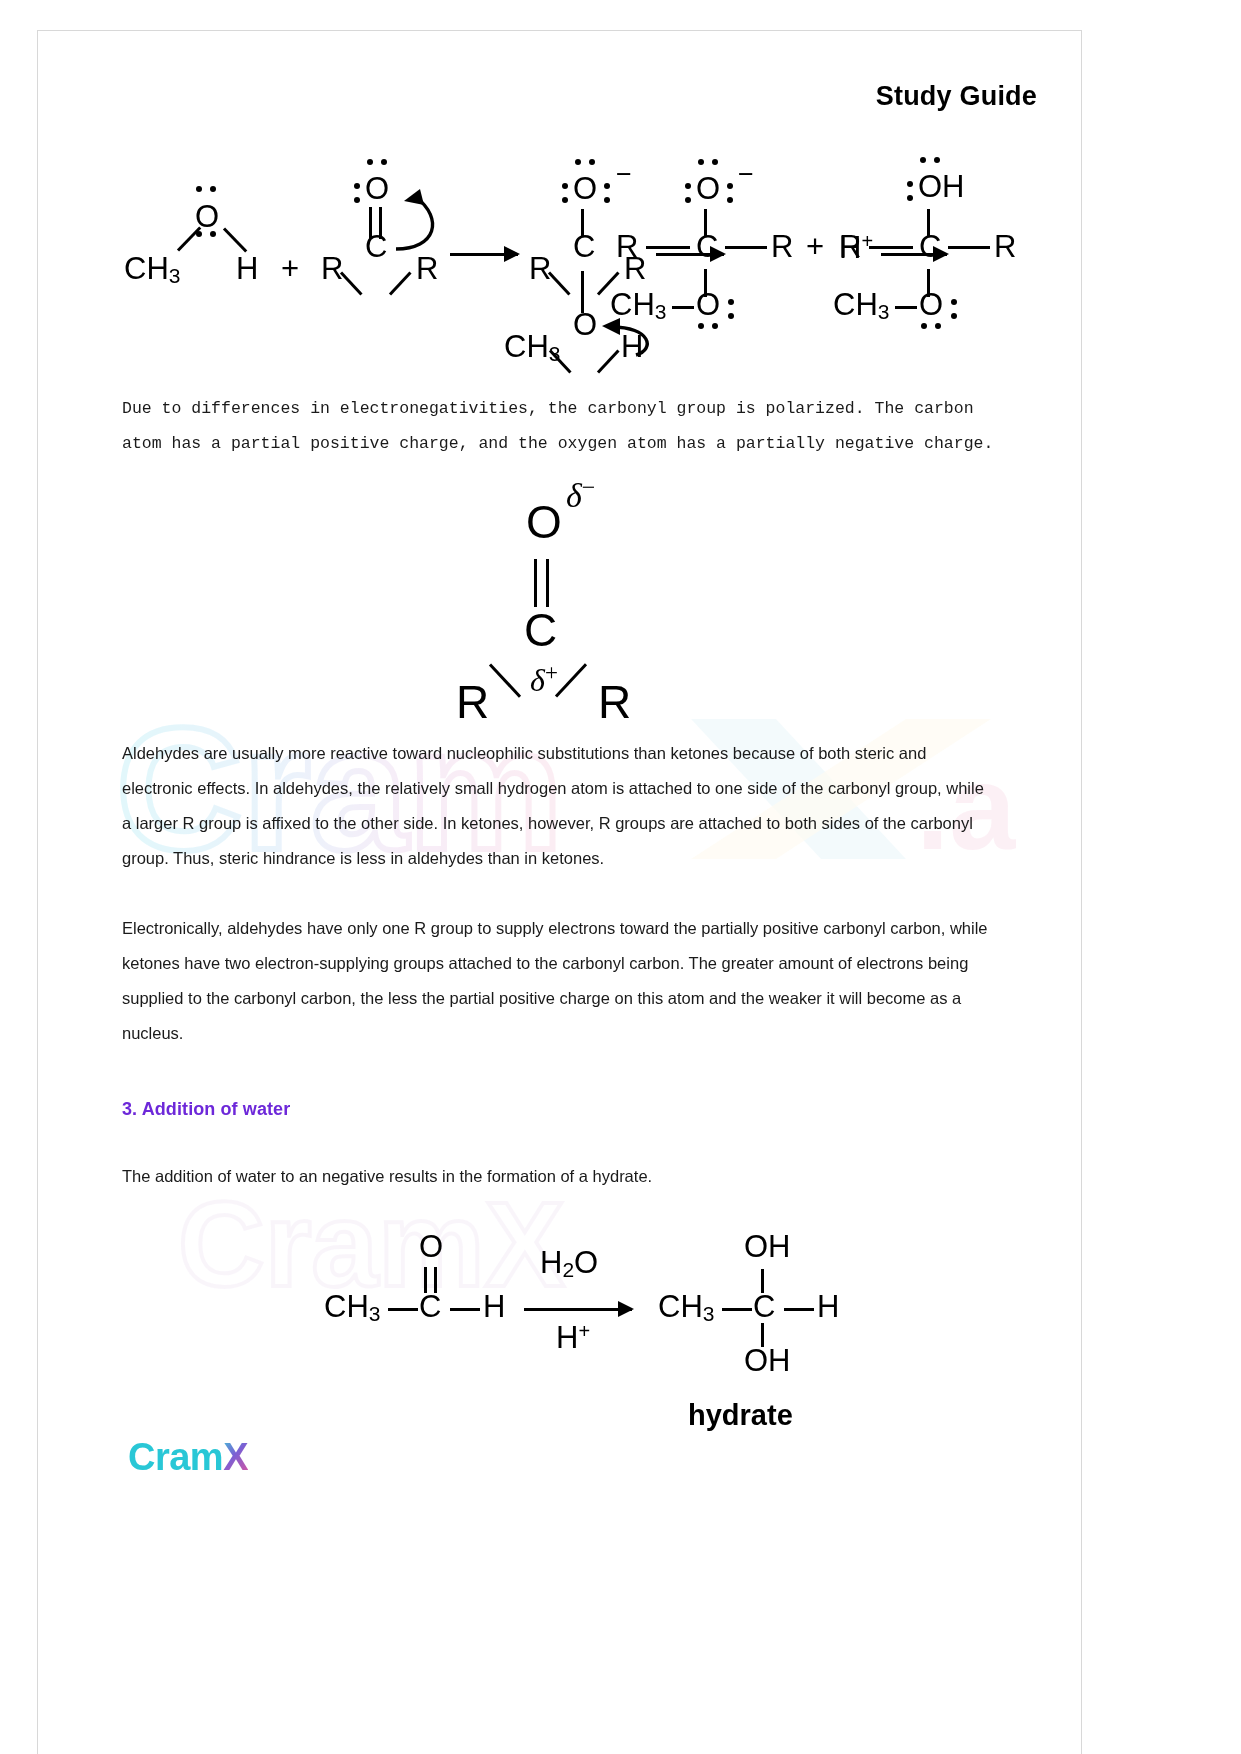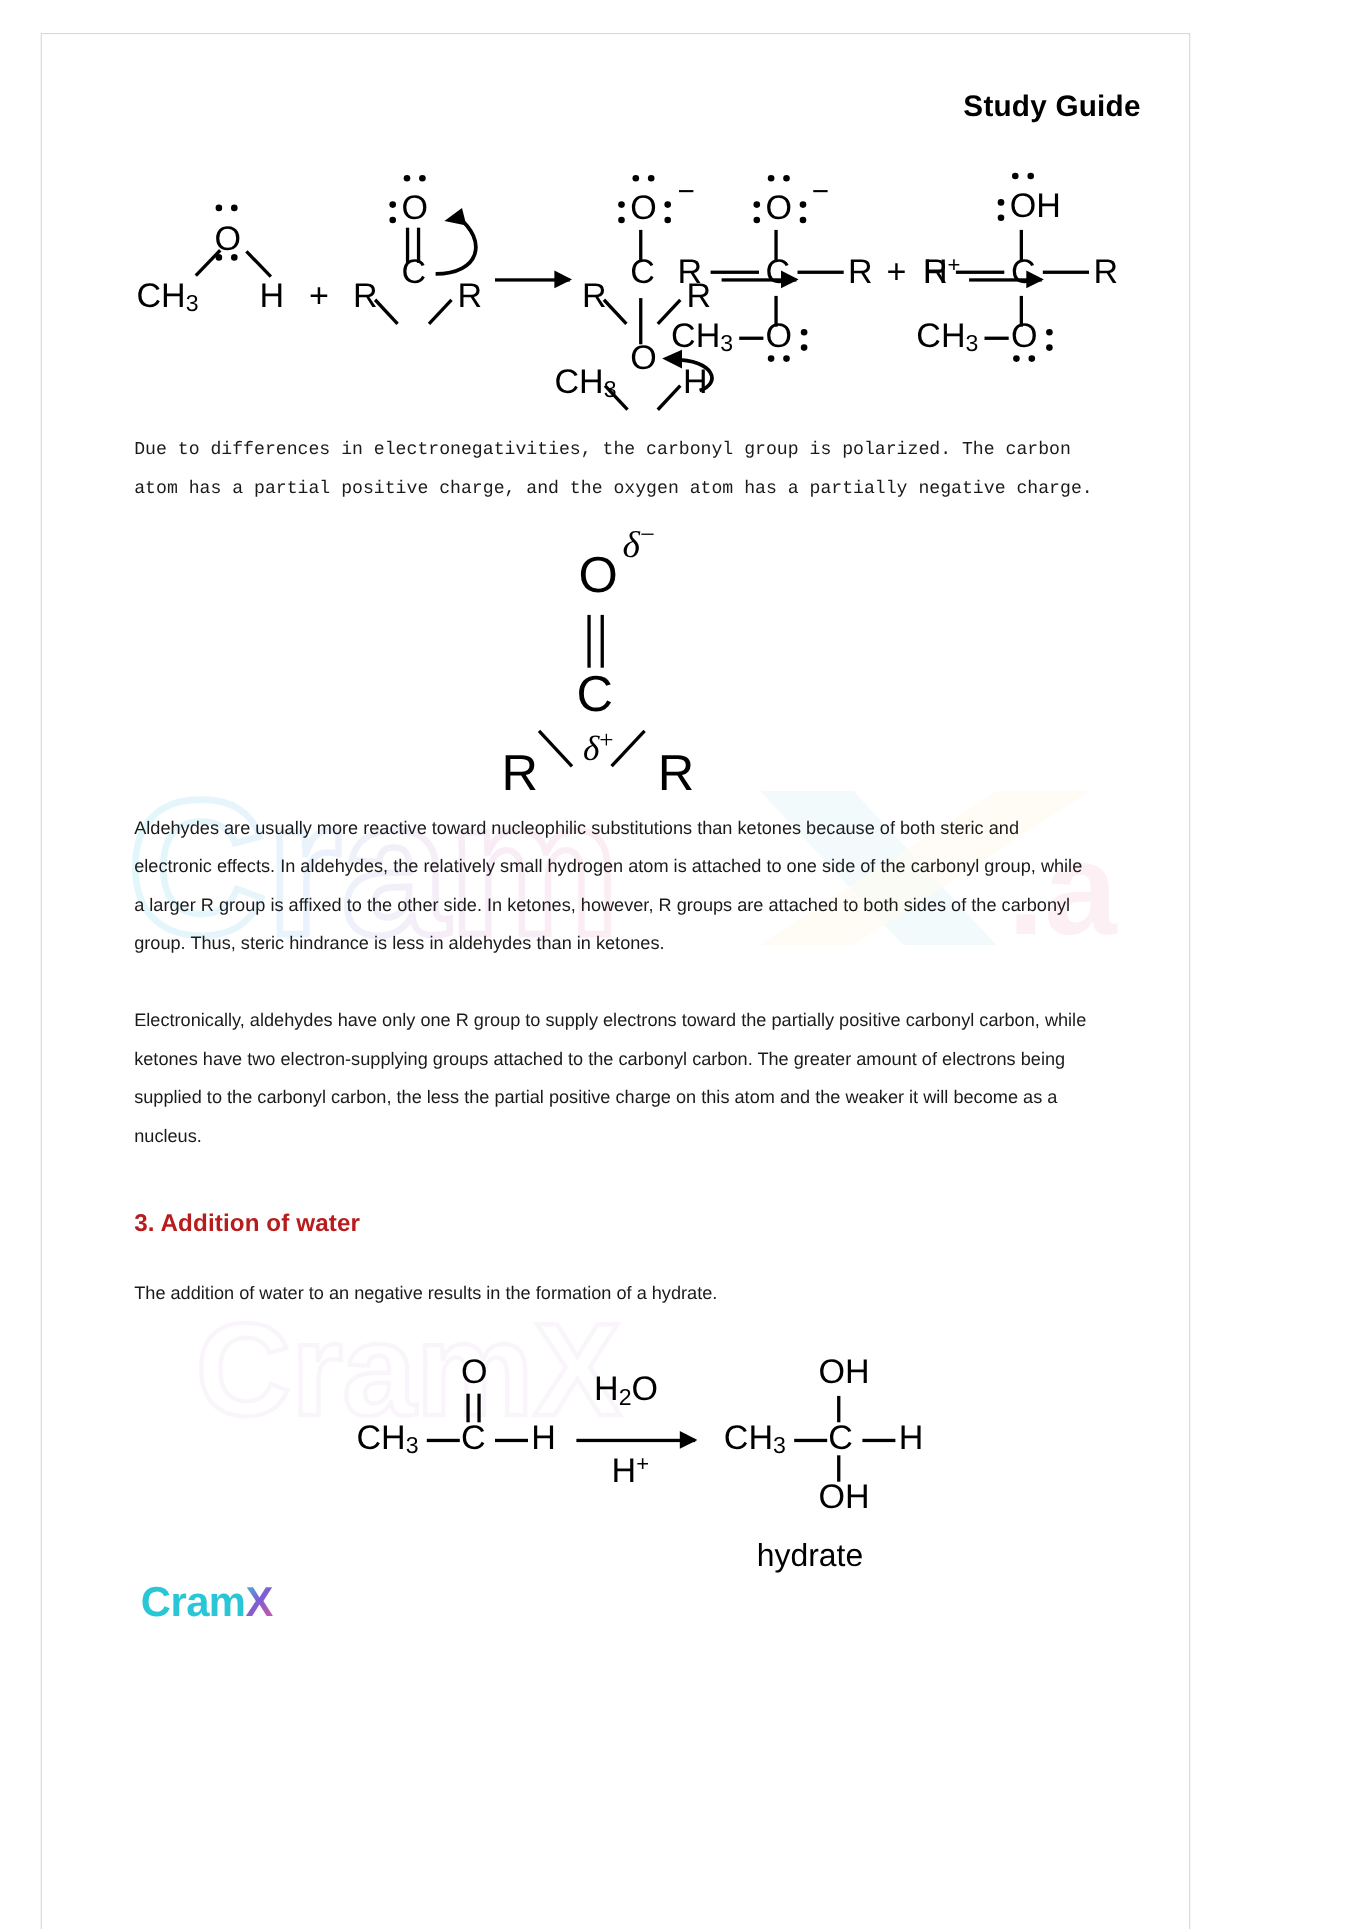--- a/index.html
+++ b/index.html
@@ -41,23 +41,23 @@
     position: absolute;
     left: 84px;
     width: 875px;
     font-size: 16.5px;
     line-height: 35px;
     color: #1a1a1a;
   }
   .section-head {
     position: absolute;
     left: 84px;
-    font-size: 22px;
+    font-size: 18px;
     font-weight: bold;
-    color: #b91c1c;
+    color: #6d28d9;
     letter-spacing: .1px;
   }
 
   
   .chem {
     position: absolute;
     font-family: "Liberation Sans", sans-serif;
     color: #000;
   }
   .atom {
@@ -342,21 +342,21 @@
     </span>
     <span class="bond h" style="left:684px;top:97px;width:30px;"></span>
     <span class="atom" style="left:715px;top:80px;">C</span>
     <span class="atom" style="left:706px;top:20px;">OH</span>
     <span class="bond v" style="left:723px;top:58px;height:24px;"></span>
     <span class="bond v" style="left:723px;top:112px;height:24px;"></span>
     <span class="atom" style="left:706px;top:134px;">OH</span>
     <span class="bond h" style="left:746px;top:97px;width:30px;"></span>
     <span class="atom" style="left:779px;top:80px;">H</span>
 
-    <span class="atom" style="left:650px;top:190px;font-size:29px;">hydrate</span>
+    <span class="atom" style="left:650px;top:190px;font-size:29px;font-weight:bold;">hydrate</span>
   </div>
 
   <div class="logo">
     <span class="cram">Cram</span><span class="x">X</span>
   </div>
 
 </div>
 </div>
 
 </body></html>

